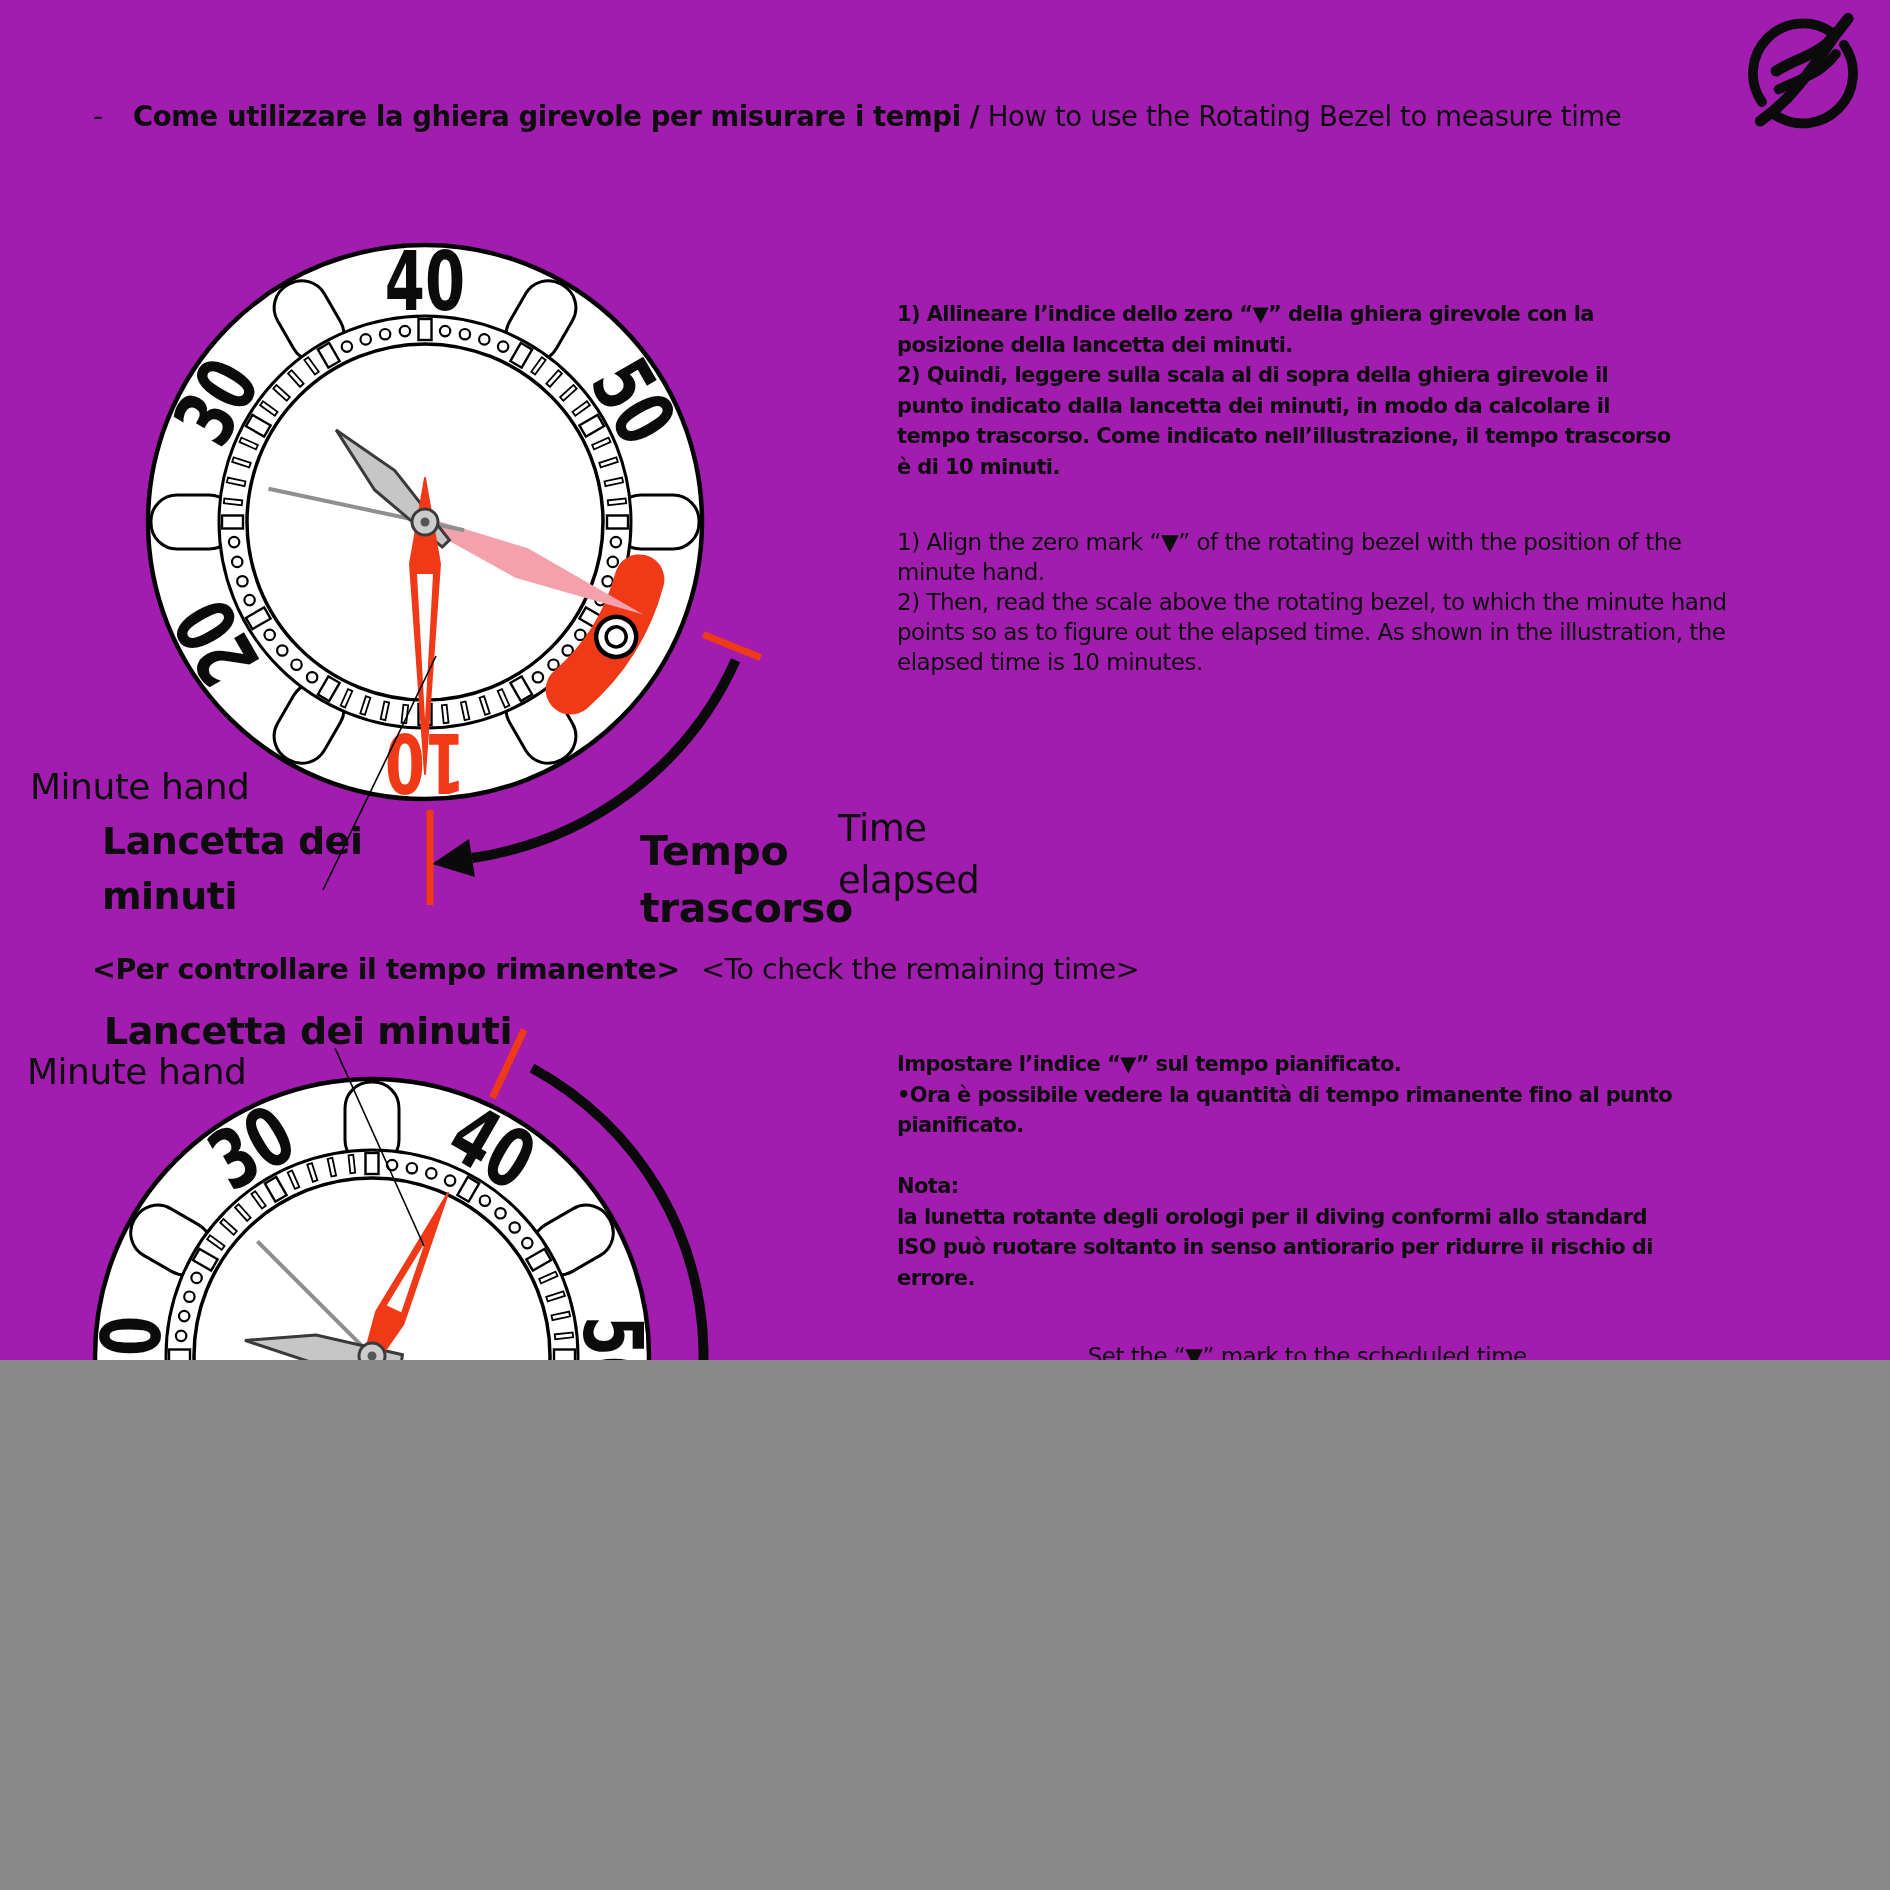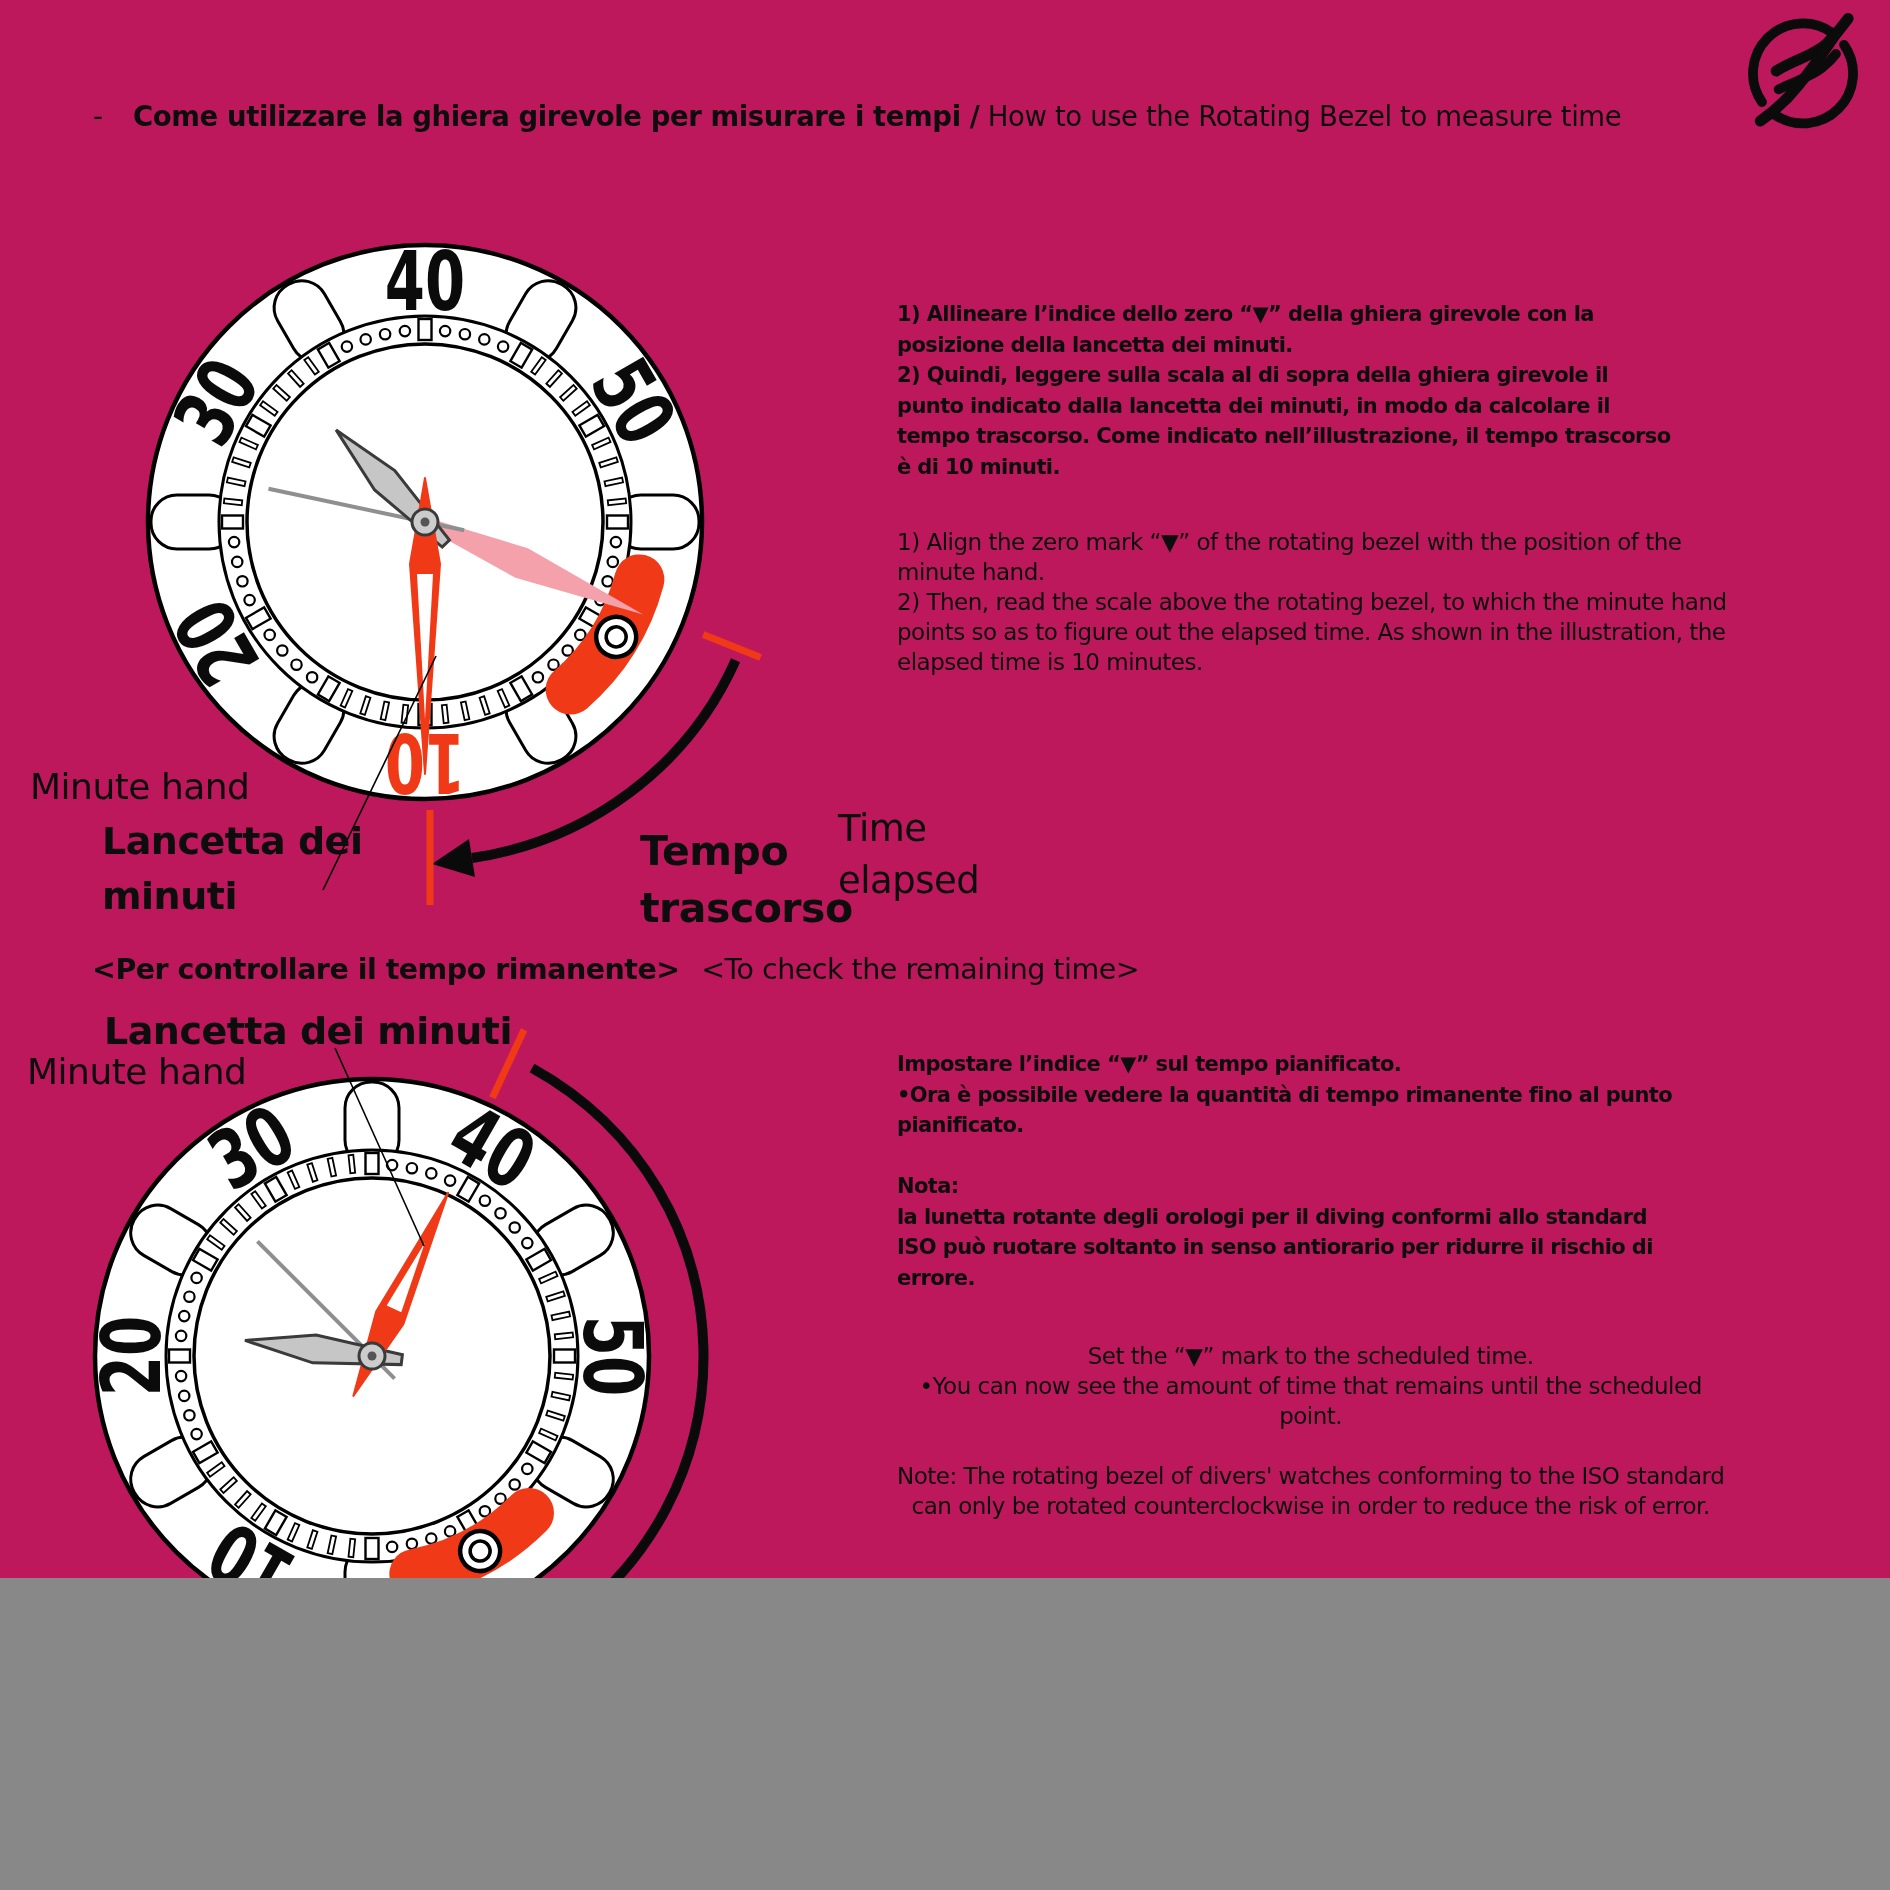--- a/index.html
+++ b/index.html
@@ -1,16 +1,16 @@
 <!DOCTYPE html>
 <html><head>
 <meta charset="utf-8">
 <style>
   html,body{margin:0;padding:0;background:#888;}
-  #page{position:relative;width:1890px;height:1578px;background:#be185d;overflow:hidden;
+  #page{position:relative;width:1890px;height:1360px;background:#a21caf;overflow:hidden;
         font-family:"DejaVu Sans", sans-serif;color:#0d0d0d;}
   .abs{position:absolute;}
   .b{font-weight:bold;}
   .pre{white-space:pre;}
   .hdr{font-size:27.5px;letter-spacing:-0.4px;}
   .hdr .dash{display:inline-block;width:40px;}
   .sec-h{font-size:28.5px;letter-spacing:-0.5px;}
   .sec-h .en{font-weight:normal;}
   .body-it{font-size:21px;line-height:30.5px;font-weight:bold;letter-spacing:-0.6px;}
   .body-en{font-size:23px;line-height:30px;letter-spacing:-0.5px;}

